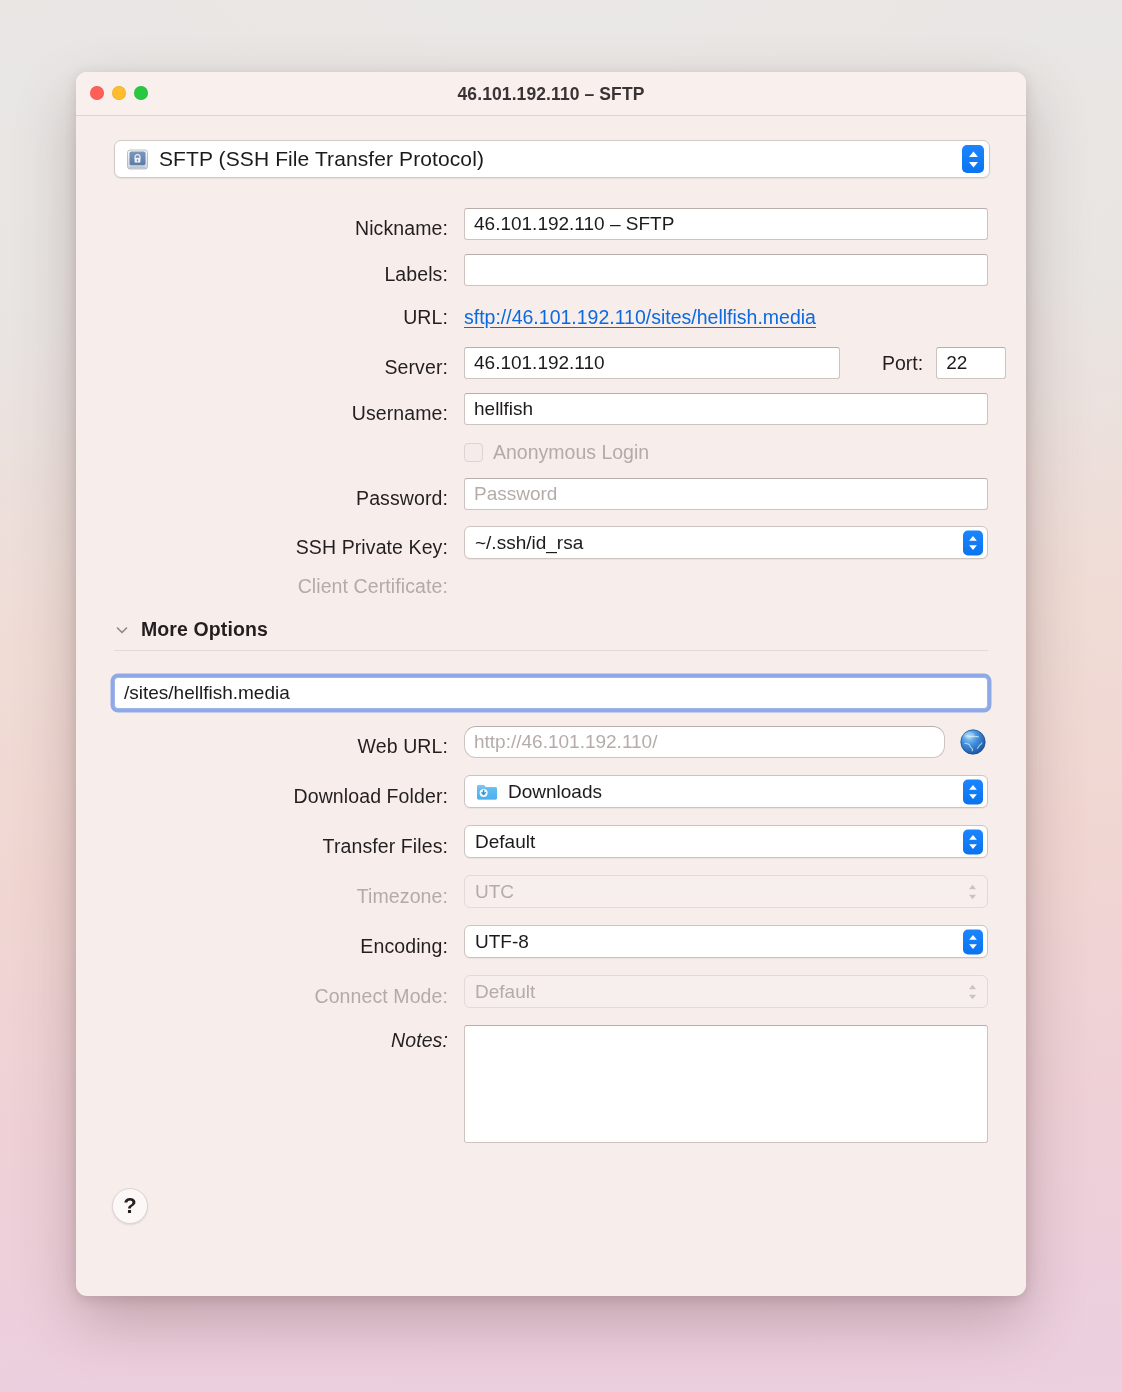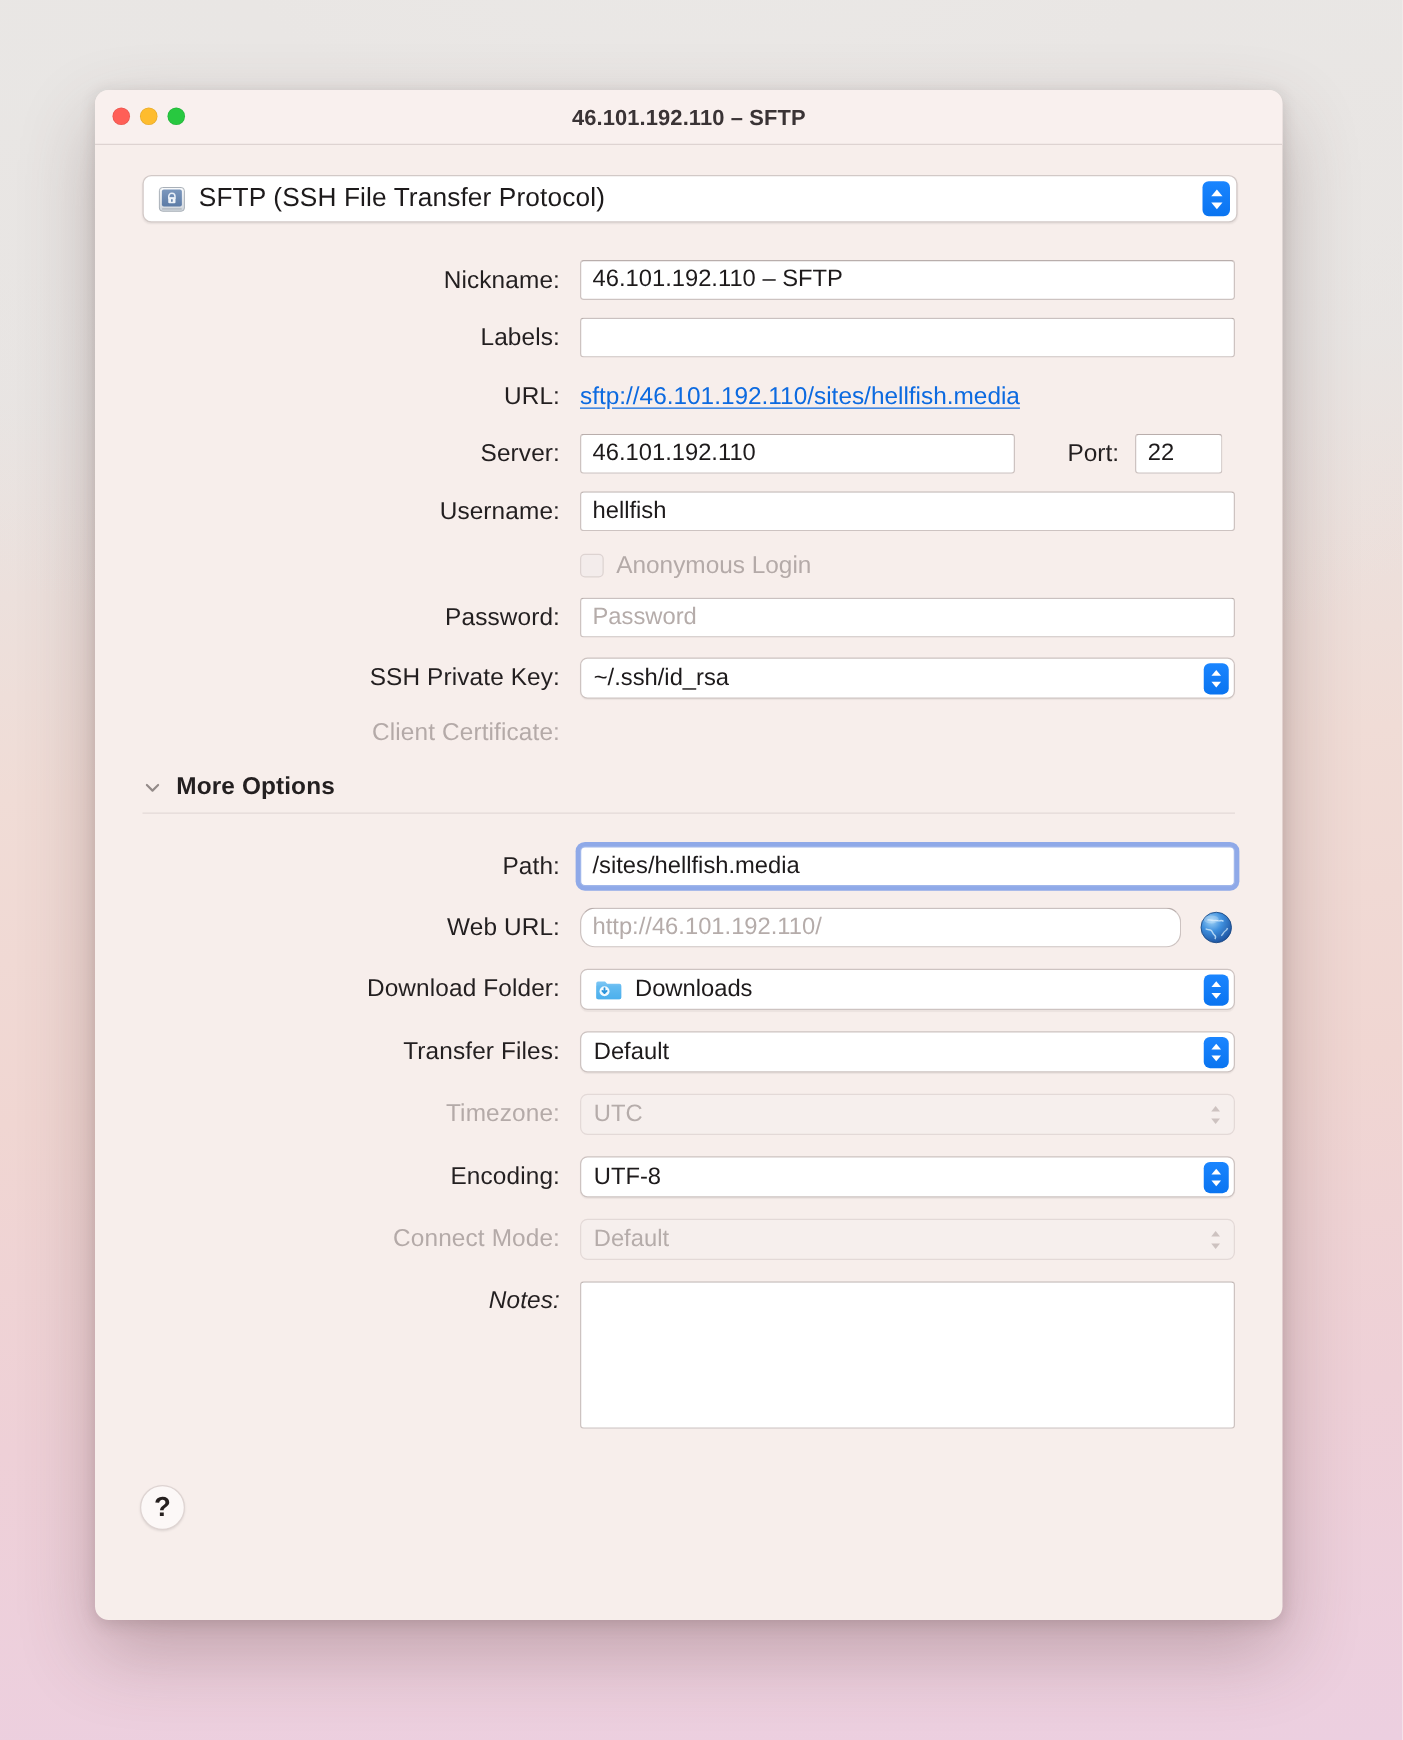--- a/index.html
+++ b/index.html
@@ -68,21 +68,21 @@
   }
   .stepper-blue svg { display: block; }
   .stepper-gray {
     position: absolute; right: 8px; top: 50%; transform: translateY(-50%);
     width: 14px; height: 26px;
     display: flex; flex-direction: column; align-items: center; justify-content: center; gap: 4px;
   }
 
   
   .form { padding: 0 38px; }
-  .row { display: flex; align-items: center; margin-top: 14px; }
+  .row { display: flex; align-items: flex-end; margin-top: 14px; }
   .lbl {
     width: 350px; flex: 0 0 350px;
     text-align: right; padding-right: 16px;
     font-size: 19.5px; color: #231f20; letter-spacing: .1px;
     white-space: nowrap;
   }
   .lbl.dim { color: #b4aaa8; }
   .ctl { flex: 1 1 auto; position: relative; }
 
   .tf {
@@ -125,21 +125,21 @@
 
   .checkrow { display: flex; align-items: center; gap: 10px; }
   .cbox {
     width: 19px; height: 19px; border-radius: 4px;
     background: #f3eceb; border: 1.5px solid #ddd3d1;
   }
   .cblabel { font-size: 19.5px; color: #b4aaa8; }
 
   
   .server-row .ctl { display: flex; align-items: center; }
-  .server-box { width: 348px; }
+  .server-box { width: 376px; }
   .port-lbl {
     margin-left: 42px; margin-right: 13px;
     font-size: 19.5px; color: #231f20; white-space: nowrap;
   }
   .port-box { width: 70px; }
 
   
   #more-options { margin-top: 20px; padding: 0 38px; }
   .mo-head { display: flex; align-items: center; gap: 11px; }
   .mo-chevron { width: 16px; height: 16px; }
@@ -322,21 +322,20 @@
           </svg>
         </span>
         <span class="mo-title">More Options</span>
       </div>
       <div class="mo-rule"></div>
     </div>
 
     <div class="form">
 
       <div class="row" style="margin-top:26px">
-        <div class="lbl">Path:</div>
         <div class="ctl">
           <div class="tf focused">
             <span>/sites/hellfish.media</span>
           </div>
         </div>
       </div>
 
       <div class="row" style="margin-top:17px">
         <div class="lbl">Web URL:</div>
         <div class="ctl weburl-ctl">

